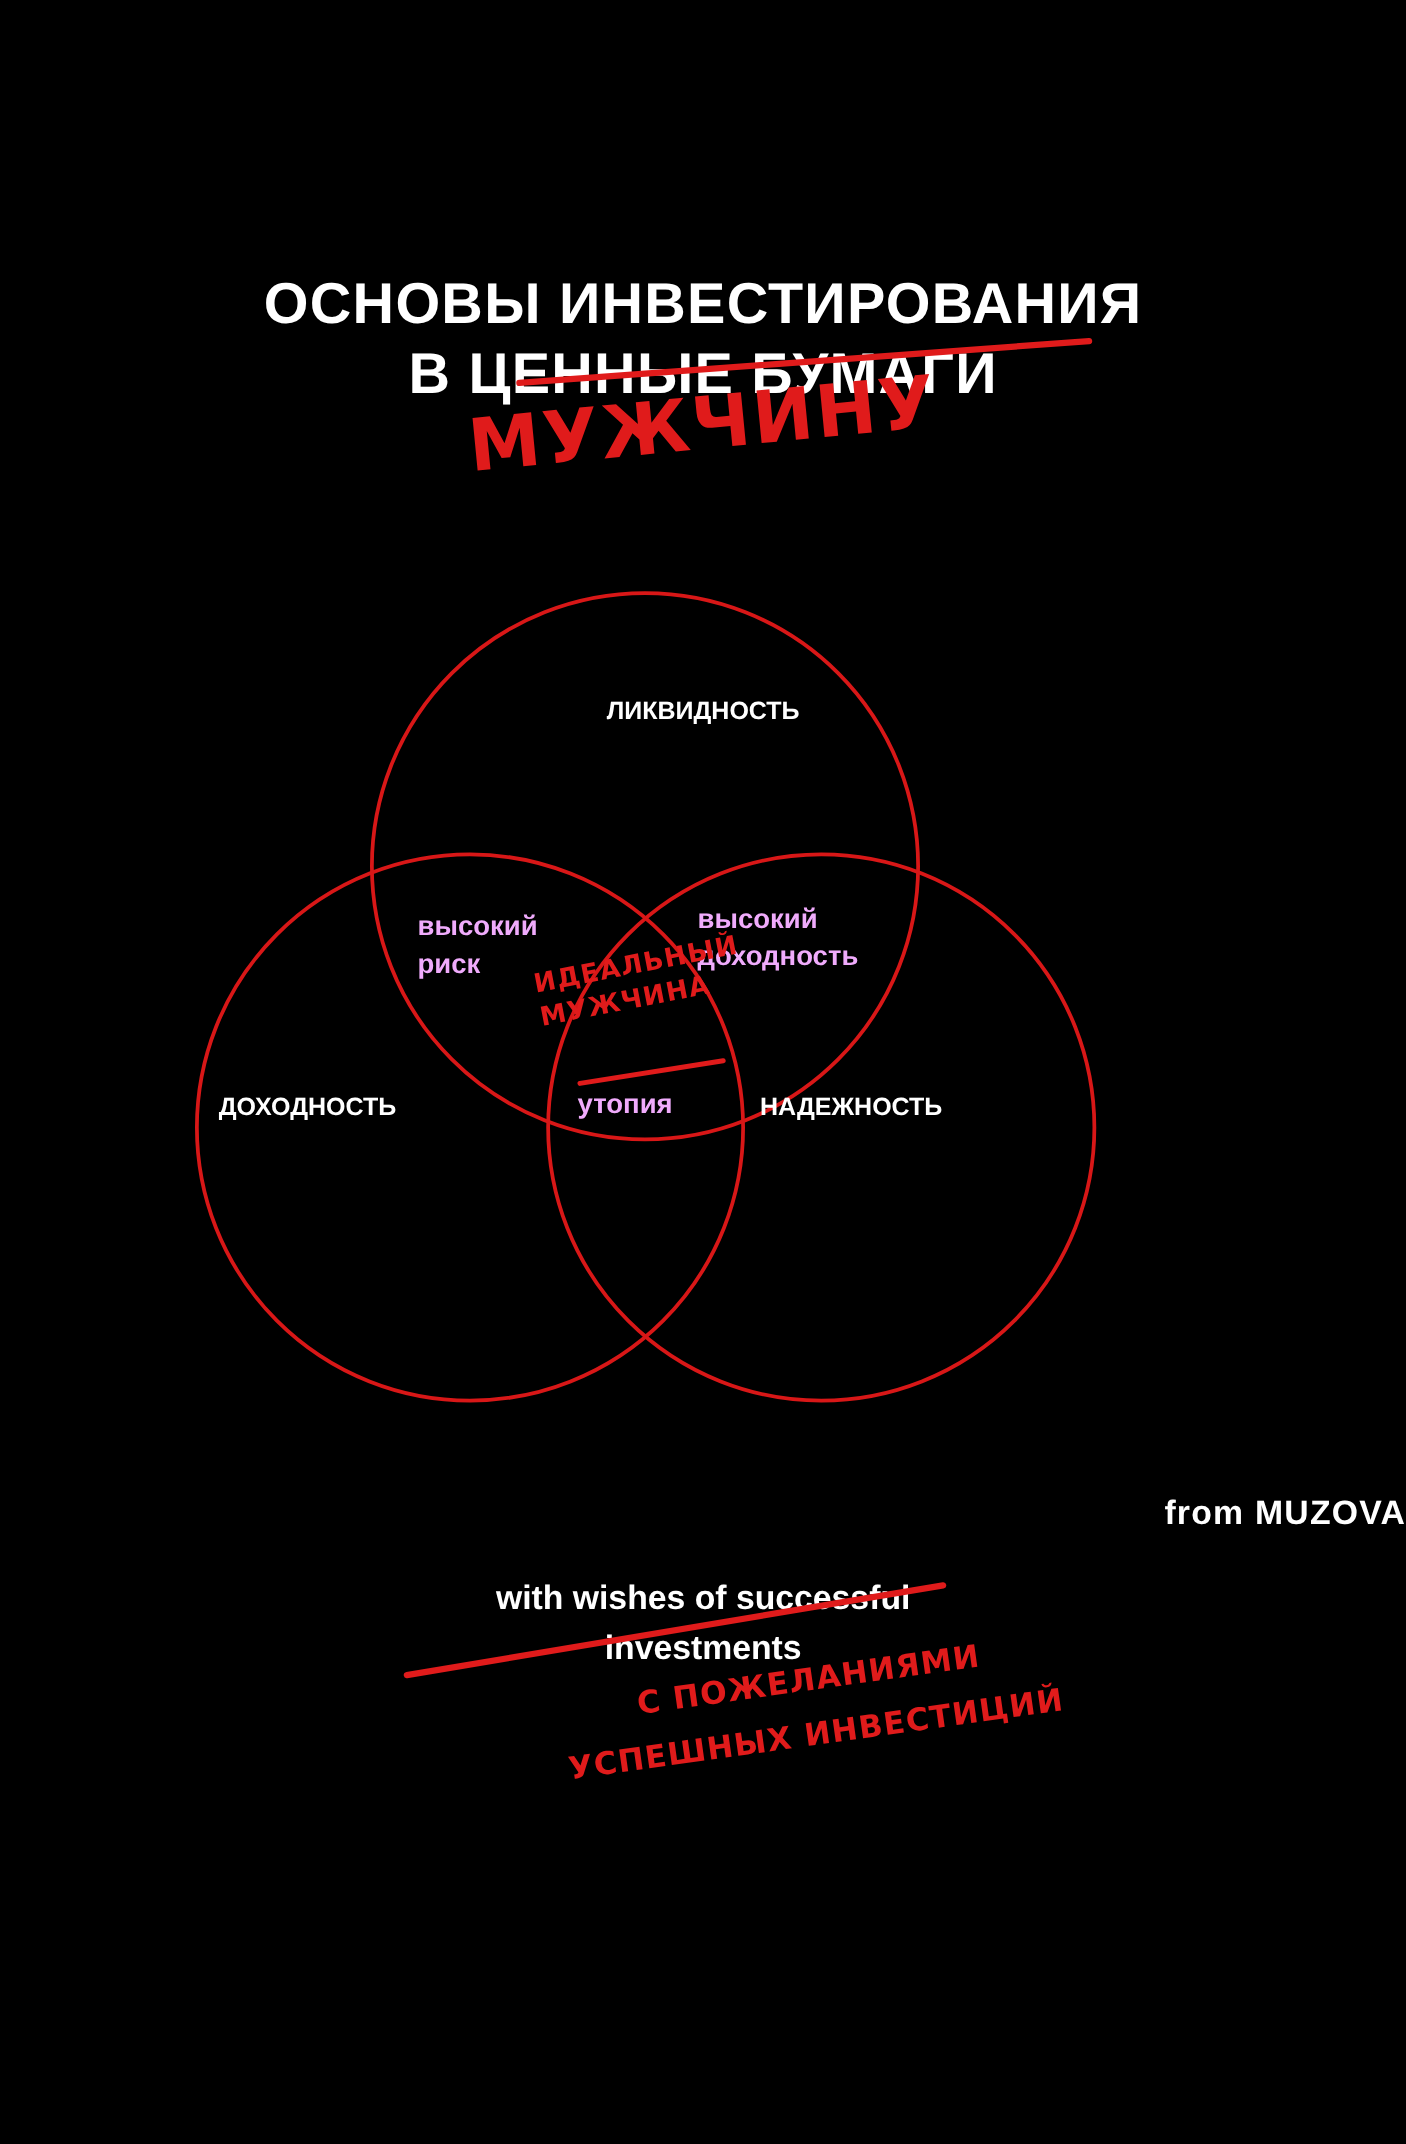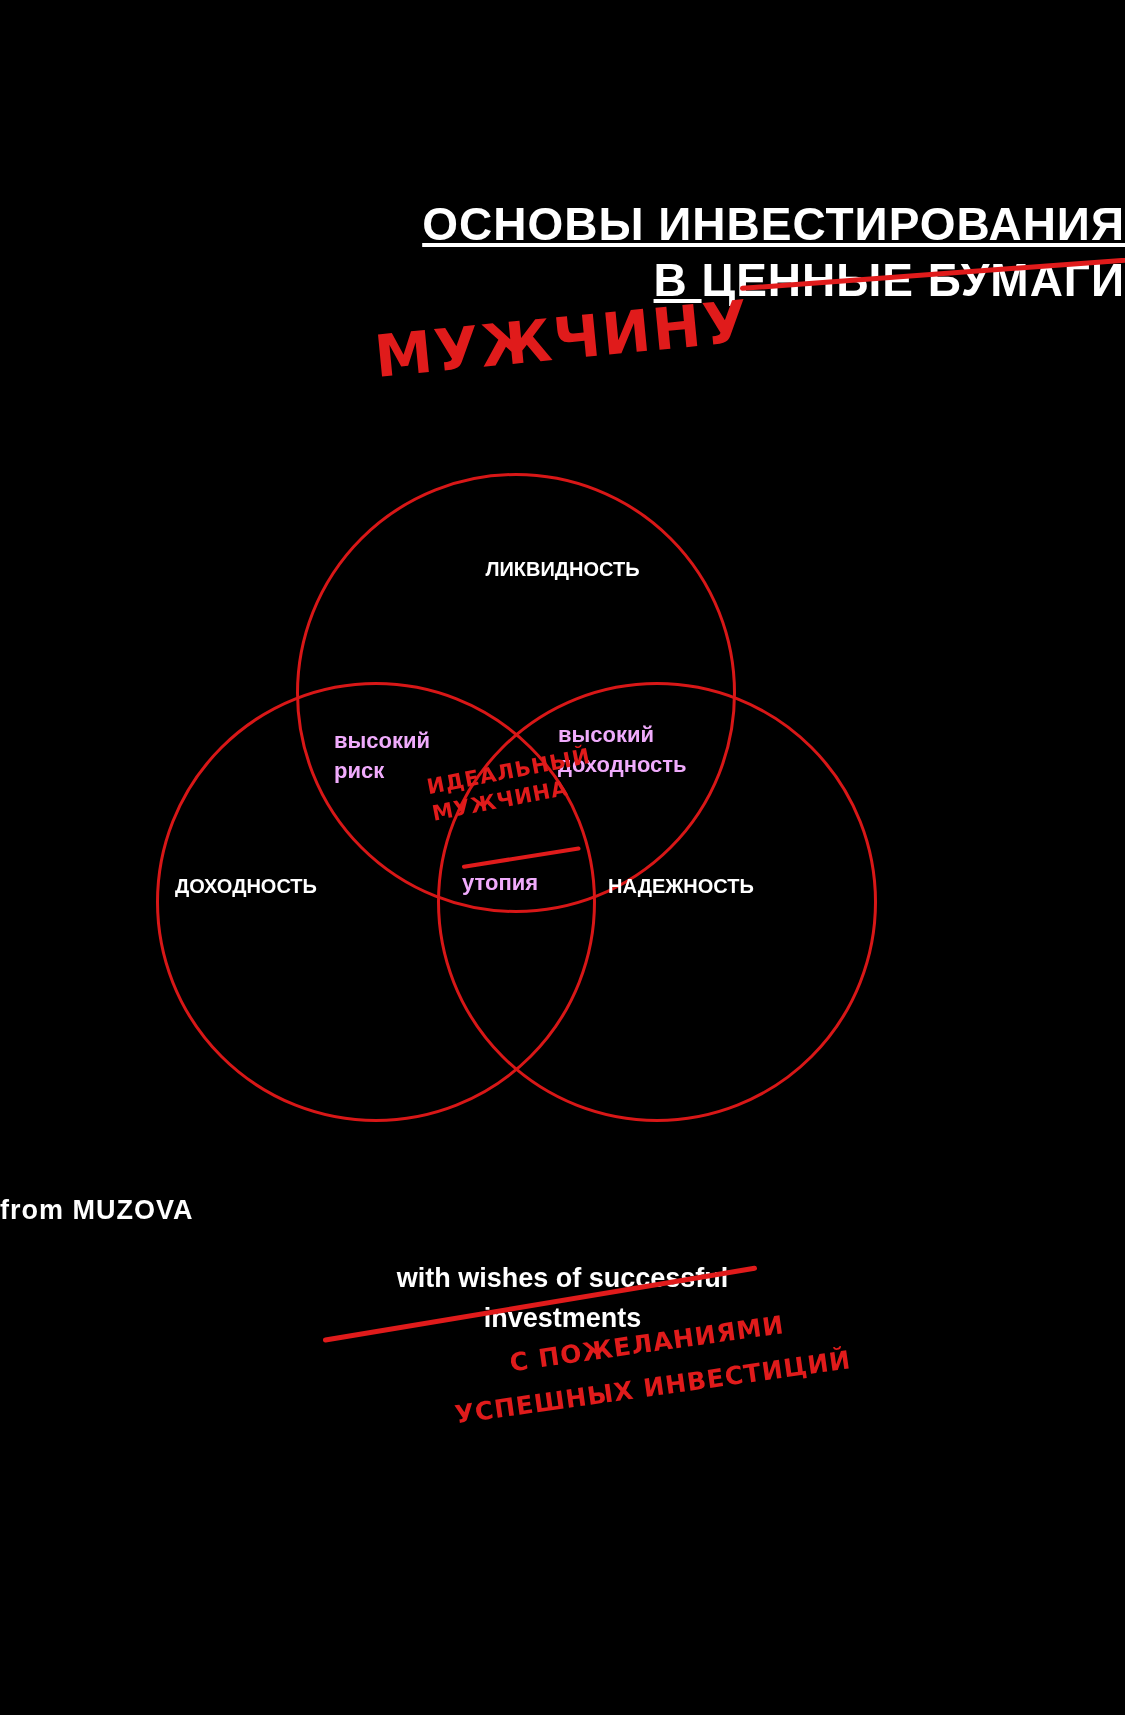--- a/index.html
+++ b/index.html
@@ -12,25 +12,24 @@
     height: 1715px;
     position: relative;
     overflow: hidden;
     font-family: "Liberation Sans", sans-serif;
     color: #ffffff;
   }
 
   
   .title-block {
     position: absolute;
-    top: 196px;
-    left: 0;
-    width: 100%;
-    text-align: right;
-    text-decoration: underline;
+    top: 214px;
+    left: 0;
+    width: 100%;
+    text-align: center;
   }
   .title-line {
     font-size: 46px;
     font-weight: bold;
     letter-spacing: 1px;
     line-height: 56px;
     color: #ffffff;
     white-space: nowrap;
   }
   .strike-wrap {
@@ -145,21 +144,21 @@
     transform-origin: left center;
     border-radius: 2px;
   }
 
   
   .from-line {
     position: absolute;
     top: 1195px;
     left: 0;
     width: 100%;
-    text-align: left;
+    text-align: right;
     font-size: 27px;
     font-weight: bold;
     letter-spacing: 1px;
     color: #ffffff;
   }
   .wishes-en {
     position: absolute;
     top: 1258px;
     left: 0;
     width: 100%;

